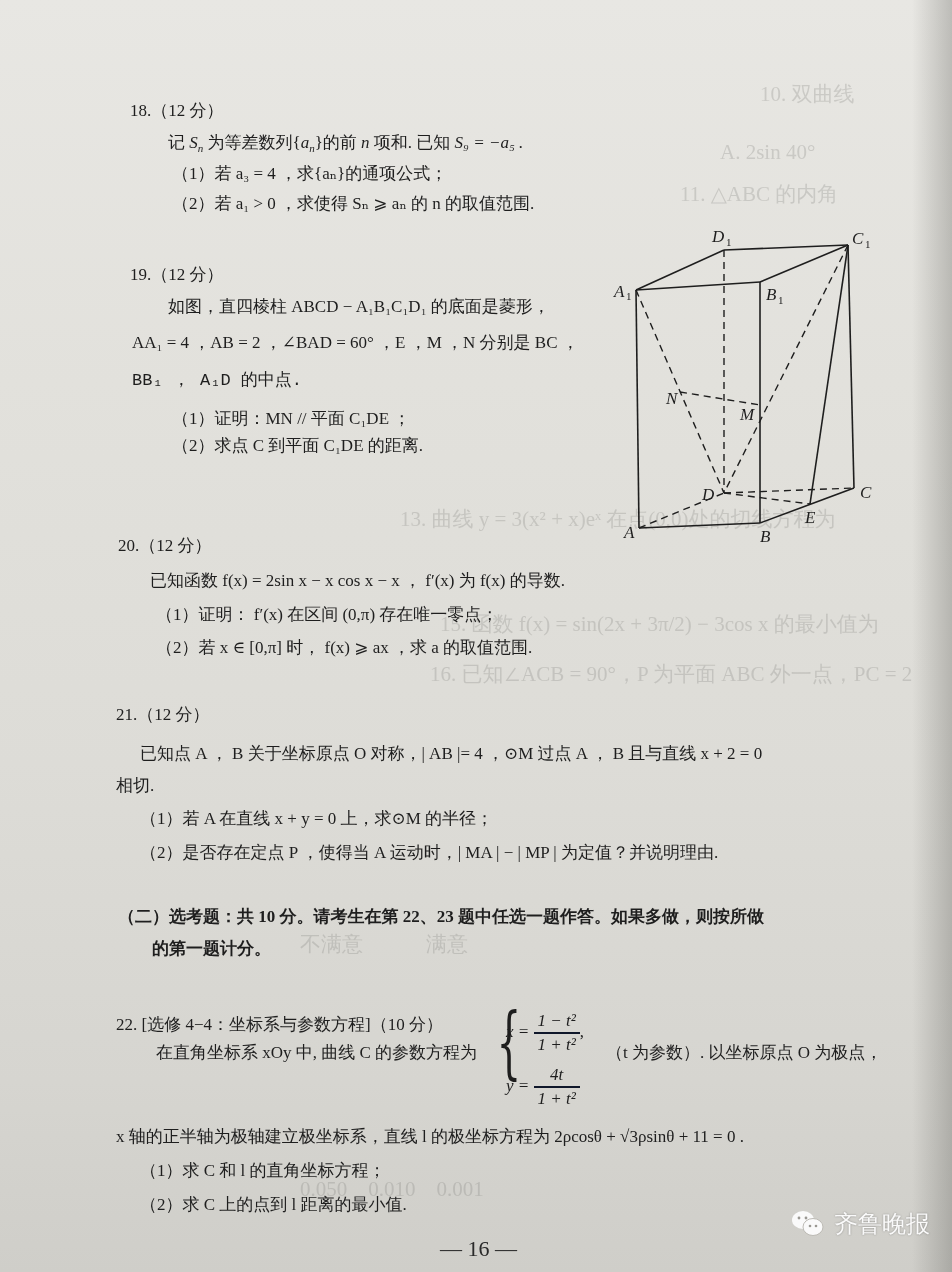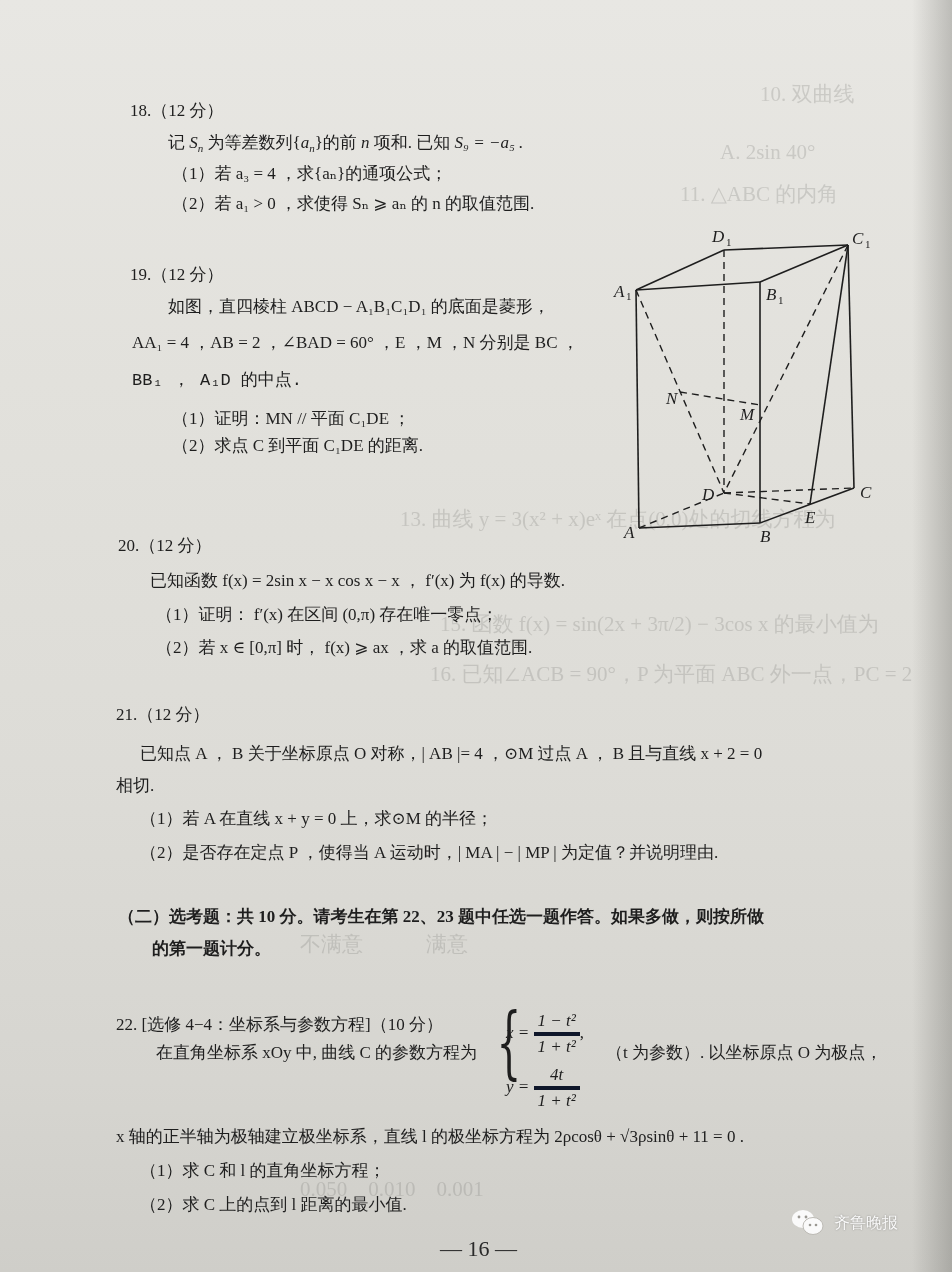--- a/index.html
+++ b/index.html
@@ -21,33 +21,33 @@
     position: absolute; white-space: nowrap; font-size: 17px; line-height: 22px;
     font-family: "Liberation Serif", "DejaVu Serif", serif;
   }
   .qnum { font-size: 17px; }
   i, .m { font-style: italic; font-family: "Liberation Serif", serif; }
   sub { font-size: 11px; vertical-align: -4px; line-height: 0; }
   .bold { font-weight: bold; }
   .frac {
     display: inline-block; vertical-align: middle; text-align: center;
   }
-  .frac .num { display: block; border-bottom: 4px solid #0f172a; padding: 0 4px; }
+  .frac .num { display: block; border-bottom: 2px solid #0f172a; padding: 0 4px; }
   .frac .den { display: block; padding: 0 4px; }
   .brace {
     position: absolute; font-size: 78px; line-height: 78px; transform: scaleX(0.5);
     font-family: "DejaVu Serif", serif; font-weight: 200;
   }
   .pageno {
     position: absolute; left: 440px; top: 1236px; font-size: 22px;
     font-family: "Liberation Serif", serif; color: #2a2a2a;
   }
   .watermark {
     position: absolute; left: 790px; top: 1208px; display: flex; align-items: center;
-    color: #fafafa; font-family: "DejaVu Sans", sans-serif; font-size: 16px;
+    color: #fafafa; font-family: "DejaVu Sans", sans-serif; font-size: 24px;
     text-shadow: 0 0 2px rgba(0,0,0,0.35);
   }
   .watermark svg { margin-right: 8px; }
   svg.fig { position: absolute; left: 600px; top: 220px; }
   svg.fig text { font-family: "Liberation Serif", serif; font-style: italic; font-size: 17px; fill: #1e1e1e; }
   svg.fig text.sub { font-size: 11px; font-style: normal; }
 </style>
 </head>
 <body>
 

